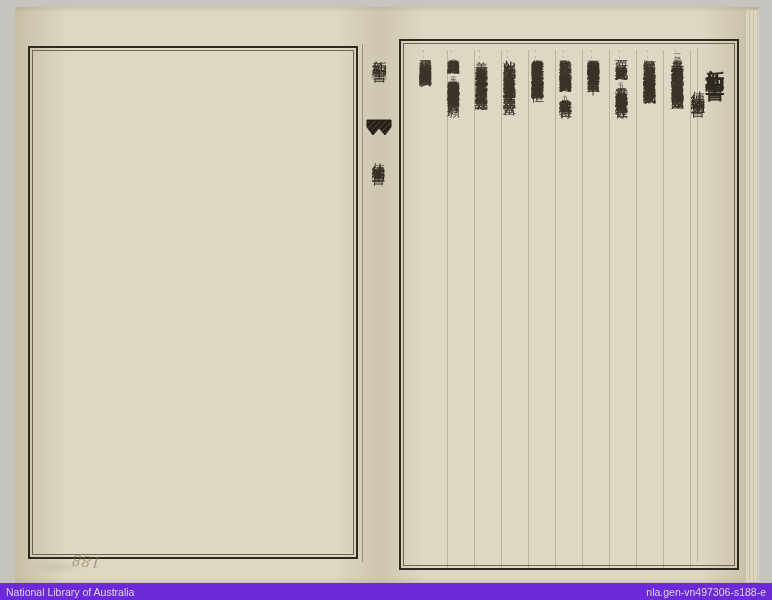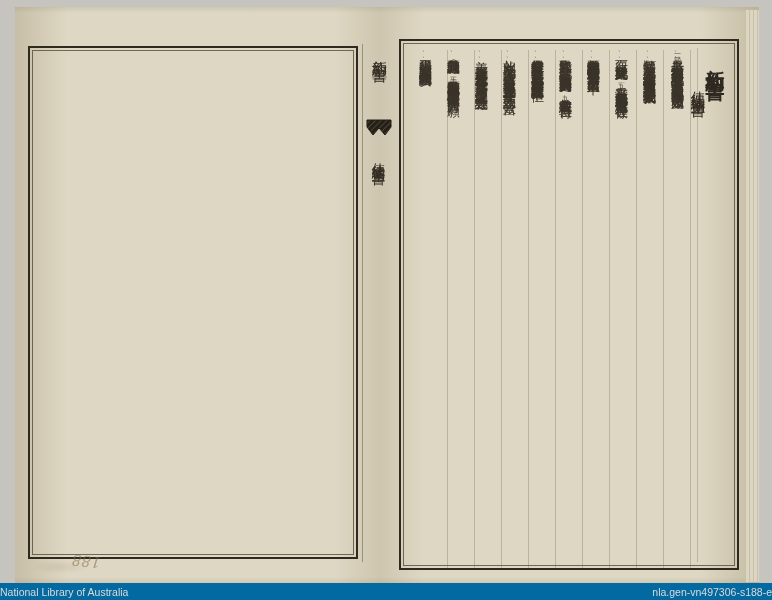--- a/index.html
+++ b/index.html
@@ -30,24 +30,24 @@
   .title-rule{position:absolute;left:697px;top:48px;width:1px;height:514px;background:rgba(110,95,65,.30);}
   .textblock{position:absolute;left:421px;top:50px;width:270px;height:518px;
         writing-mode:vertical-rl;font-size:13px;line-height:27px;color:#3a342a;
         background:repeating-linear-gradient(to left,rgba(110,95,65,.30) 0 1px,rgba(0,0,0,0) 1px 27px);}
   .col{white-space:nowrap;}
   .v{font-size:7px;opacity:.9;letter-spacing:0;}
   .p{font-size:6px;opacity:.85;}
   .n{font-size:8px;letter-spacing:-1px;opacity:.95;}
   .pagenum{position:absolute;left:72px;top:552px;font-size:15px;font-style:italic;
         color:rgba(130,110,65,.55);transform:rotate(186deg);}
-  .bar{position:absolute;left:0;bottom:0;width:772px;height:17px;background:#0369a1;
+  .bar{position:absolute;left:0;bottom:0;width:772px;height:17px;background:#6d28d9;
         color:#dadada;font-family:"Liberation Sans", sans-serif;font-size:10.5px;
         display:flex;justify-content:space-between;align-items:center;
-        padding:0 0;box-sizing:border-box;}
+        padding:0 6px;box-sizing:border-box;}
   .stain{position:absolute;left:30px;top:560px;width:60px;height:14px;
         background:radial-gradient(ellipse at center,rgba(120,100,60,.12),rgba(0,0,0,0) 70%);}
 </style>
 </head>
 <body>
 
 <div id="stage">
 
   <div class="book">
     <div class="sheen"></div>

